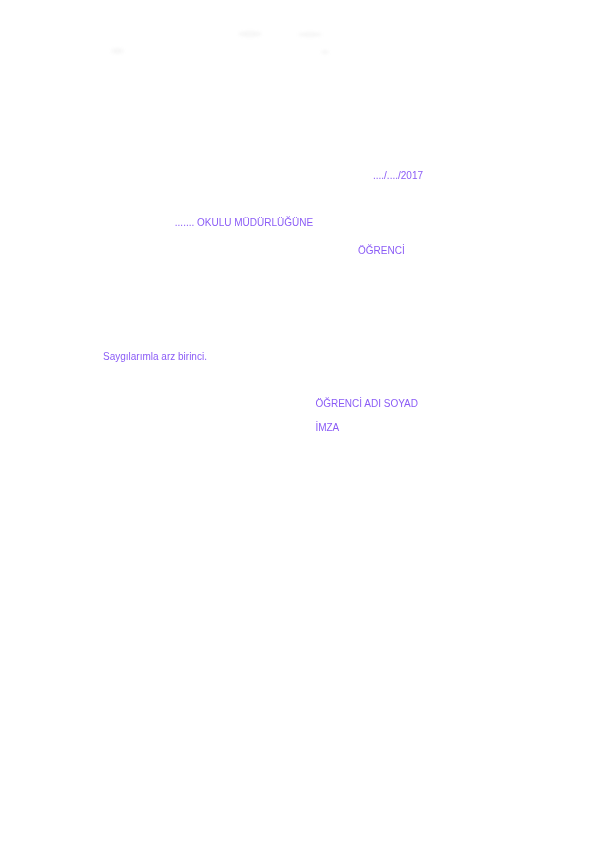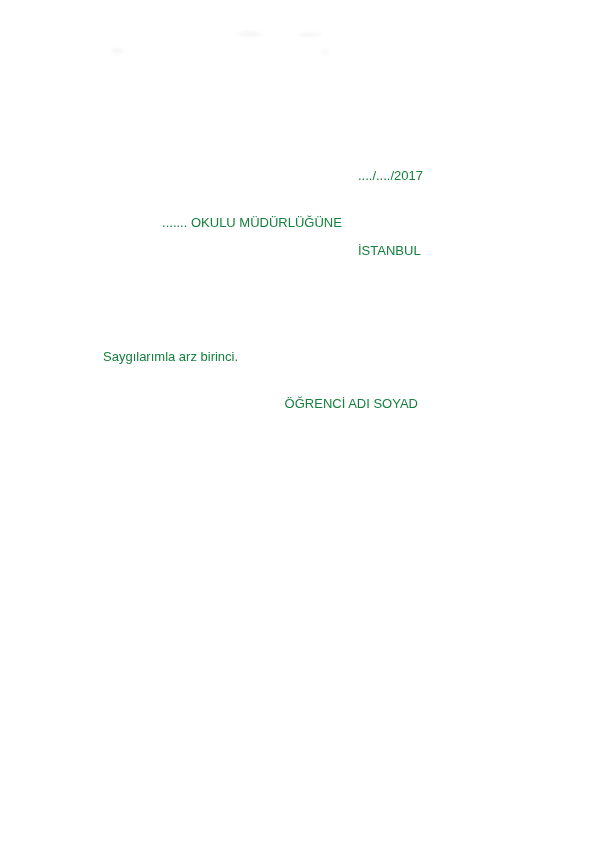--- a/index.html
+++ b/index.html
@@ -6,22 +6,22 @@
     margin: 0;
     padding: 0;
     background: #ffffff;
   }
   .page {
     position: relative;
     width: 488px;
     height: 849px;
     background: #ffffff;
     font-family: "Liberation Sans", sans-serif;
-    color: #15803d;
-    font-size: 13px;
+    color: #8b5cf6;
+    font-size: 10px;
     line-height: 17px;
     overflow: hidden;
   }
   
   .artifact {
     position: absolute;
     background: rgba(120,120,120,0.06);
     border-radius: 50%;
     filter: blur(1.5px);
   }
@@ -32,21 +32,21 @@
 
   .date-line {
     position: absolute;
     top: 167px;
     right: 65px;
     text-align: right;
   }
   .recipient-title {
     position: absolute;
     top: 214px;
-    left: 8px;
+    left: 0;
     width: 100%;
     text-align: center;
   }
   .recipient-city {
     position: absolute;
     top: 242px;
     left: 358px;
   }
   .body-paragraph {
     position: absolute;
@@ -78,22 +78,23 @@
 
   <div class="artifact a1"></div>
   <div class="artifact a2"></div>
   <div class="artifact a3"></div>
   <div class="artifact a4"></div>
 
   <div class="date-line">..../..../2017</div>
 
   <div class="recipient-title">....... OKULU MÜDÜRLÜĞÜNE</div>
 
-  <div class="recipient-city">İSTANBUL</div>
+  <div class="recipient-city">ÖĞRENCİ</div>
 
 
   <div class="closing-line">Saygılarımla arz birinci.</div>
 
   <div class="signature-block">
     <div class="signature-name">ÖĞRENCİ ADI SOYAD</div>
+    <div class="signature-label">İMZA</div>
   </div>
 
 </div>
 
 </body></html>

